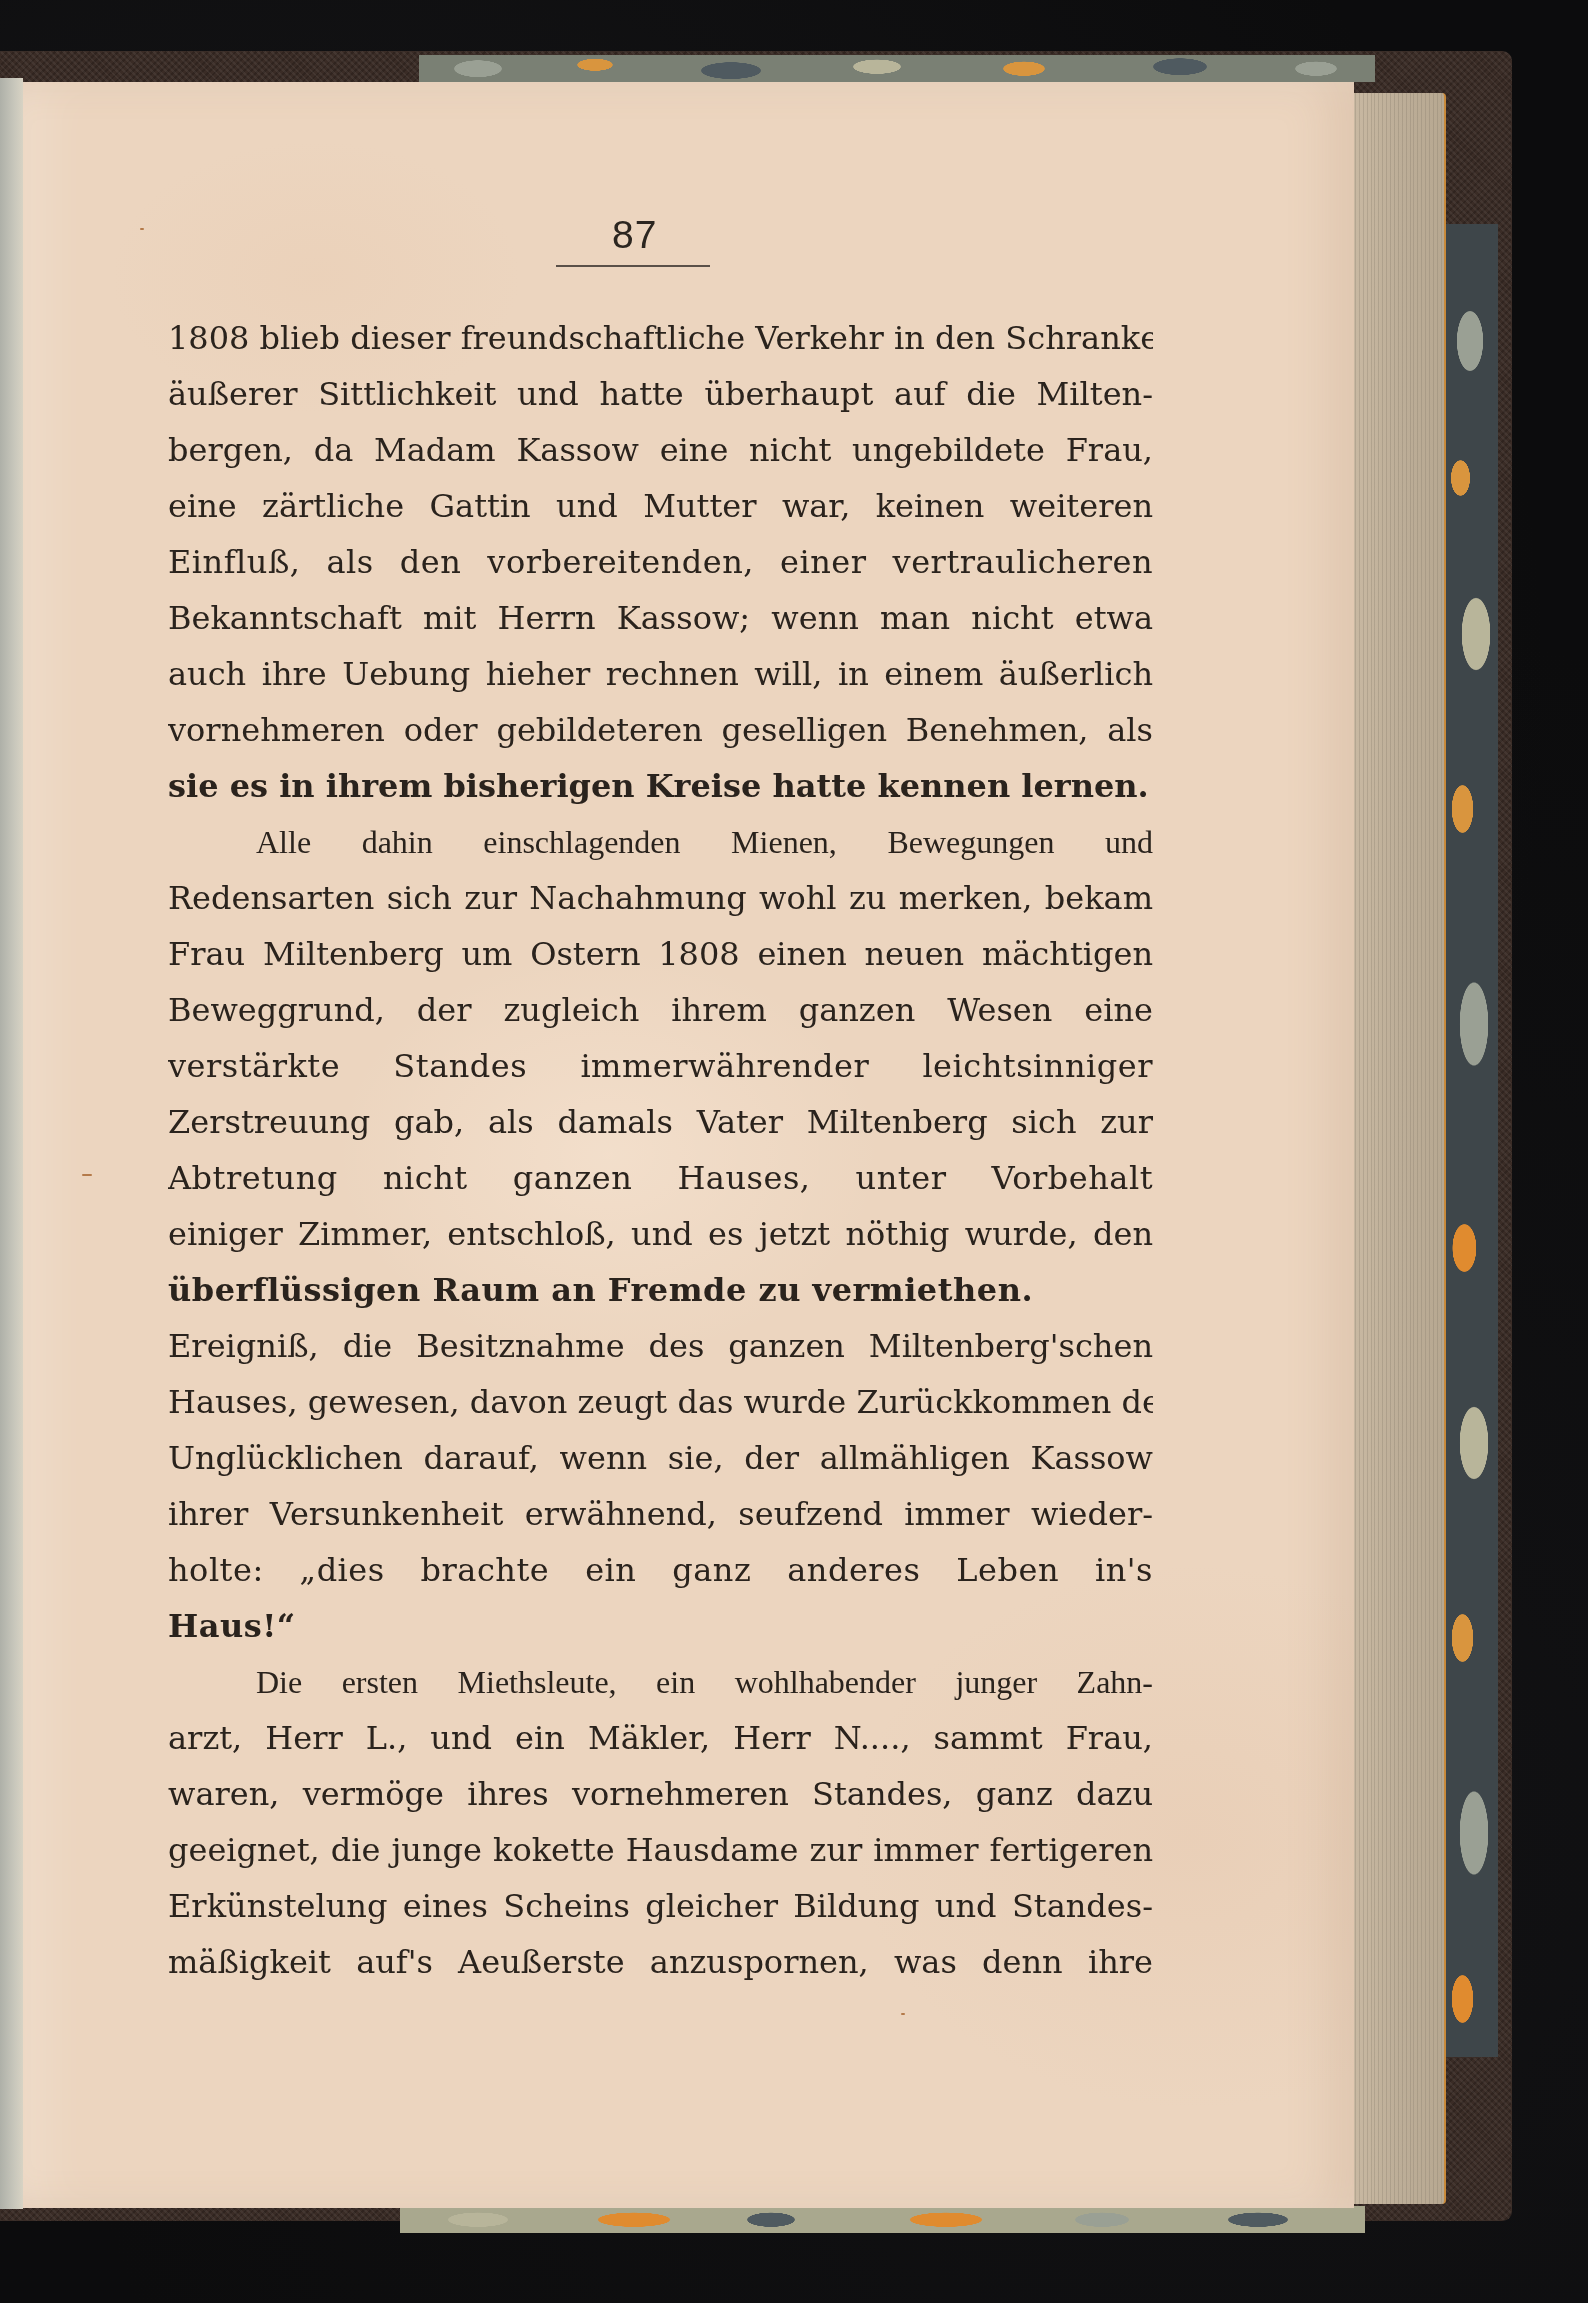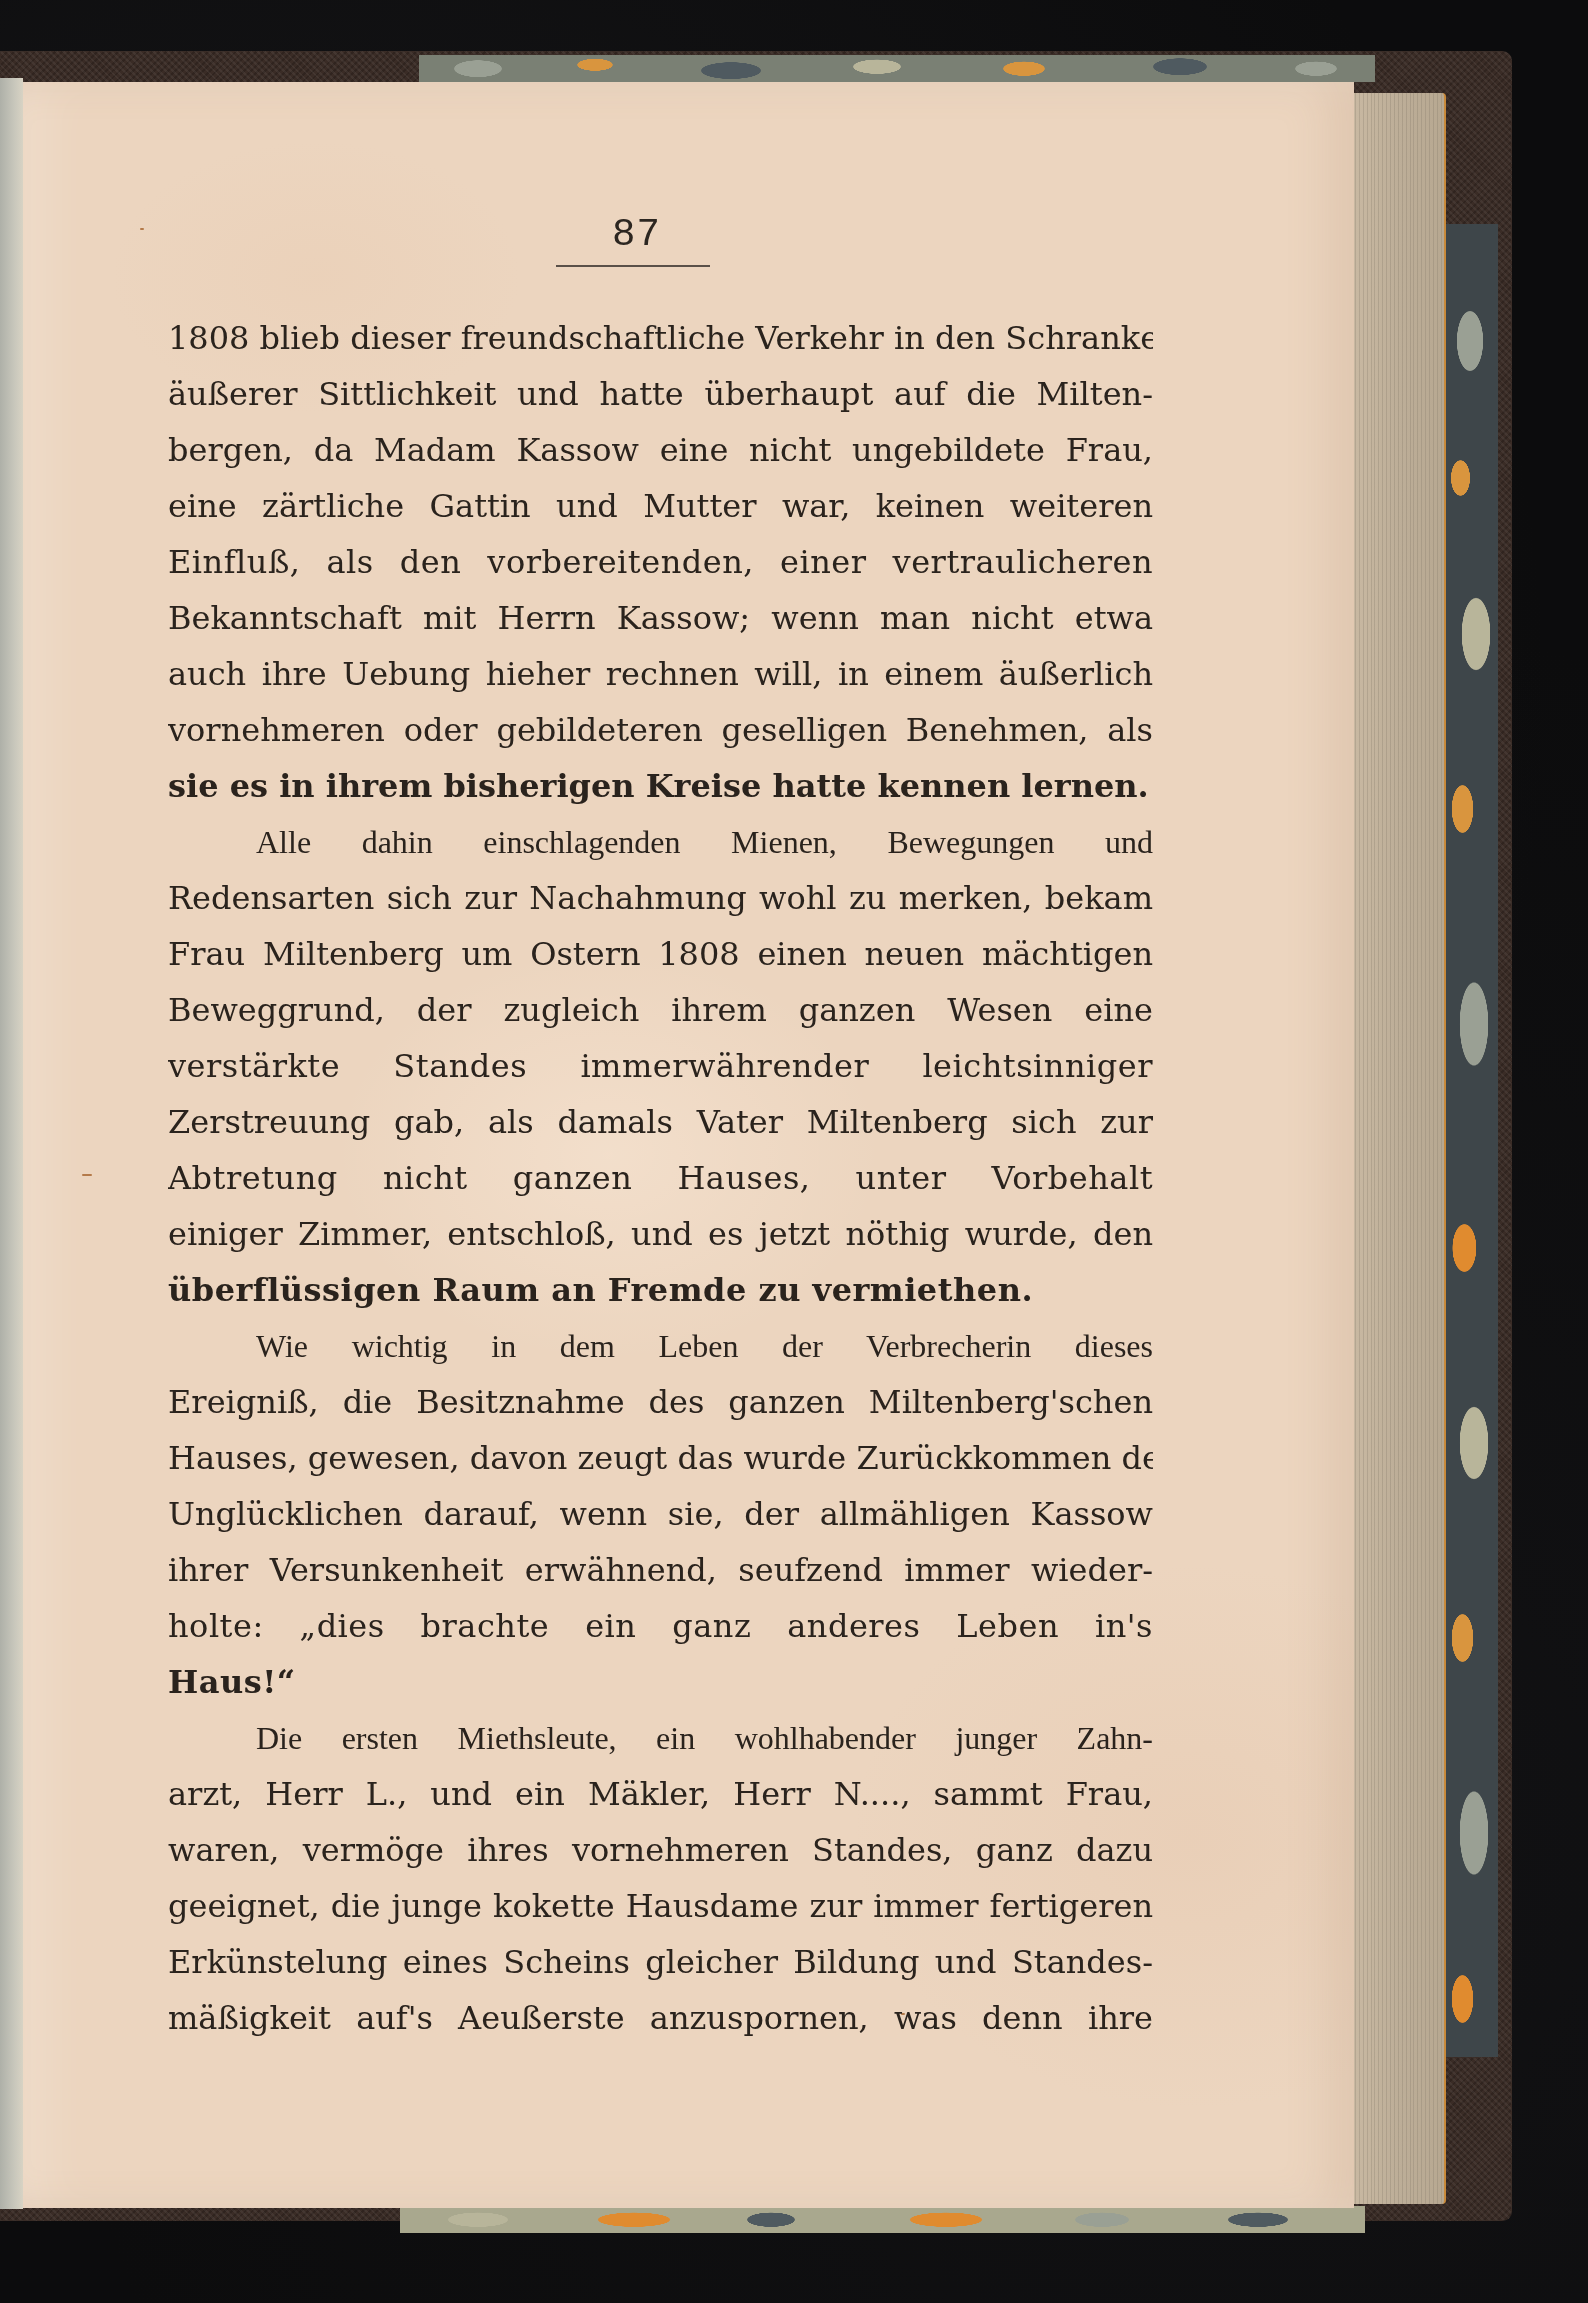--- a/index.html
+++ b/index.html
@@ -104,21 +104,21 @@
       background:
         radial-gradient(ellipse 390px 293px at 585px 1073px, rgba(255,240,225,0.35), transparent 70%),
         radial-gradient(ellipse 488px 390px at 1170px 1755px, rgba(220,180,150,0.18), transparent 70%),
         radial-gradient(ellipse 293px 195px at 293px 195px, rgba(230,195,165,0.2), transparent 70%),
         #ecd5bf;
       box-shadow: inset -29px 0 39px rgba(160,130,100,0.15), inset 29px 0 39px rgba(255,255,255,0.15);
     }
     .page-number {
       position: absolute;
       left: 612px; top: 213px;
-      font-family: Liberation Mono, monospace;
+      font-family: Liberation Sans, sans-serif;
       font-size: 39px;
       color: #2c2620;
       letter-spacing: 1px;
     }
     .header-rule {
       position: absolute;
       left: 556px; top: 265px;
       width: 154px; height: 2px;
       background: #5a5048;
     }
@@ -189,21 +189,20 @@
   <span class="line last">sie es in ihrem bisherigen Kreise hatte kennen lernen.</span>
   <span class="line indent">Alle dahin einschlagenden Mienen, Bewegungen und</span>
   <span class="line">Redensarten sich zur Nachahmung wohl zu merken, bekam</span>
   <span class="line">Frau Miltenberg um Ostern 1808 einen neuen mächtigen</span>
   <span class="line">Beweggrund, der zugleich ihrem ganzen Wesen eine</span>
   <span class="line spaced">verstärkte Standes immerwährender leichtsinniger</span>
   <span class="line">Zerstreuung gab, als damals Vater Miltenberg sich zur</span>
   <span class="line spaced">Abtretung nicht ganzen Hauses, unter Vorbehalt</span>
   <span class="line">einiger Zimmer, entschloß, und es jetzt nöthig wurde, den</span>
   <span class="line last spaced">überflüssigen Raum an Fremde zu vermiethen.</span>
-  <span class="line indent">Wie wichtig in dem Leben der Verbrecherin dieses</span>
   <span class="line">Ereigniß, die Besitznahme des ganzen Miltenberg'schen</span>
   <span class="line">Hauses, gewesen, davon zeugt das wurde Zurückkommen der</span>
   <span class="line">Unglücklichen darauf, wenn sie, der allmähligen Kassow</span>
   <span class="line">ihrer Versunkenheit erwähnend, seufzend immer wieder-</span>
   <span class="line spaced">holte: „dies brachte ein ganz anderes Leben in's</span>
   <span class="line last spaced">Haus!“</span>
   <span class="line indent">Die ersten Miethsleute, ein wohlhabender junger Zahn-</span>
   <span class="line">arzt, Herr L., und ein Mäkler, Herr N...., sammt Frau,</span>
   <span class="line">waren, vermöge ihres vornehmeren Standes, ganz dazu</span>
   <span class="line">geeignet, die junge kokette Hausdame zur immer fertigeren</span>

